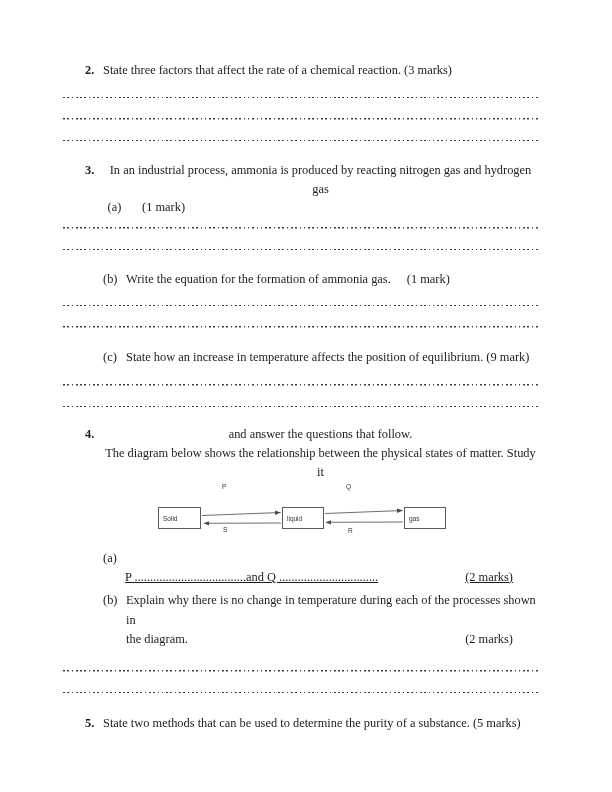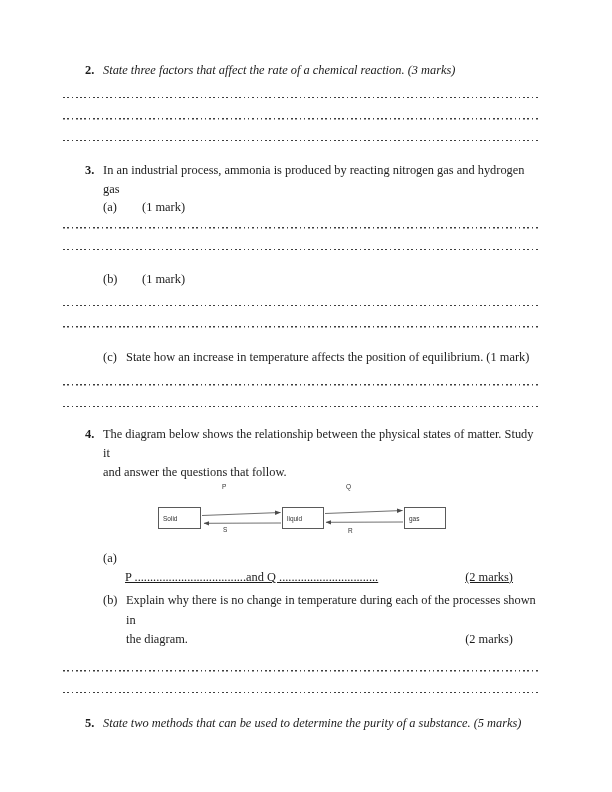--- a/index.html
+++ b/index.html
@@ -10,22 +10,22 @@
     height: 792px;
     background: #ffffff;
     font-family: "Liberation Serif", "DejaVu Serif", serif;
     font-size: 12.4px;
     color: #1c1c1c;
     padding: 61px 74px 0 85px;
     overflow: hidden;
   }
   .q-row { display: flex; line-height: 18px; }
   .qnum { flex: 0 0 18px; font-weight: bold; }
-  .qbody { flex: 1 1 auto; line-height: 18.5px; }
-  .qtext { flex: 1 1 auto; font-style: italic; }
+  .qbody { flex: 1 1 auto; line-height: 18.5px; text-align: center; }
+  .qtext { flex: 1 1 auto; }
   .part-row { display: flex; }
   .plabel { flex: 0 0 23px; }
   .part-block { margin-left: 18px; line-height: 18px; }
   .marks { margin-left: auto; white-space: nowrap; }
   .m1 { margin-right: 66px; margin-left: 16px; }
   .m2 { margin-right: 25px; text-align: center; }
   .ans-group { margin-left: -22px; width: 475px; }
   .ans-line {
     height: 21.5px;
     background-image: repeating-linear-gradient(90deg, #3d3d3d 0 1.6px, transparent 1.6px 4.3px);
@@ -86,44 +86,45 @@
     </div>
   </div>
   <div class="ans-group">
     <div class="ans-line" style="height:12px"></div>
     <div class="ans-line"></div>
   </div>
 
   <div class="part-block" style="margin-top:20px">
     <div class="part-row">
       <span class="plabel">(b)</span>
+      <span>Write the equation for the formation of ammonia gas.</span>
       <span class="marks m1">(1 mark)</span>
     </div>
   </div>
   <div class="ans-group">
     <div class="ans-line" style="height:18px"></div>
     <div class="ans-line"></div>
   </div>
 
   <div class="part-block" style="margin-top:20px">
     <div class="part-row">
       <span class="plabel">(c)</span>
-      <span>State how an increase in temperature affects the position of equilibrium. (1 mark)</span>
+      <span>State how an increase in temperature affects the position of equilibrium. (9 mark)</span>
     </div>
   </div>
   <div class="ans-group">
     <div class="ans-line" style="height:20px"></div>
     <div class="ans-line"></div>
   </div>
 
   <div class="q-row lh19" style="margin-top:18px">
     <span class="qnum">4.</span>
     <div class="qbody lh19">
+      <div>and answer the questions that follow.</div>
       <div>The diagram below shows the relationship between the physical states of matter. Study it</div>
-      <div>and answer the questions that follow.</div>
     </div>
   </div>
 
   <div class="diagram">
     <span class="dlabel" style="left:64px;top:1px">P</span>
     <span class="dlabel" style="left:188px;top:1px">Q</span>
     <span class="dlabel" style="left:65px;top:44px">S</span>
     <span class="dlabel" style="left:190px;top:45px">R</span>
     <div class="dbox" style="left:0">Solid</div>
     <div class="dbox" style="left:124px;width:42px">liquid</div>

